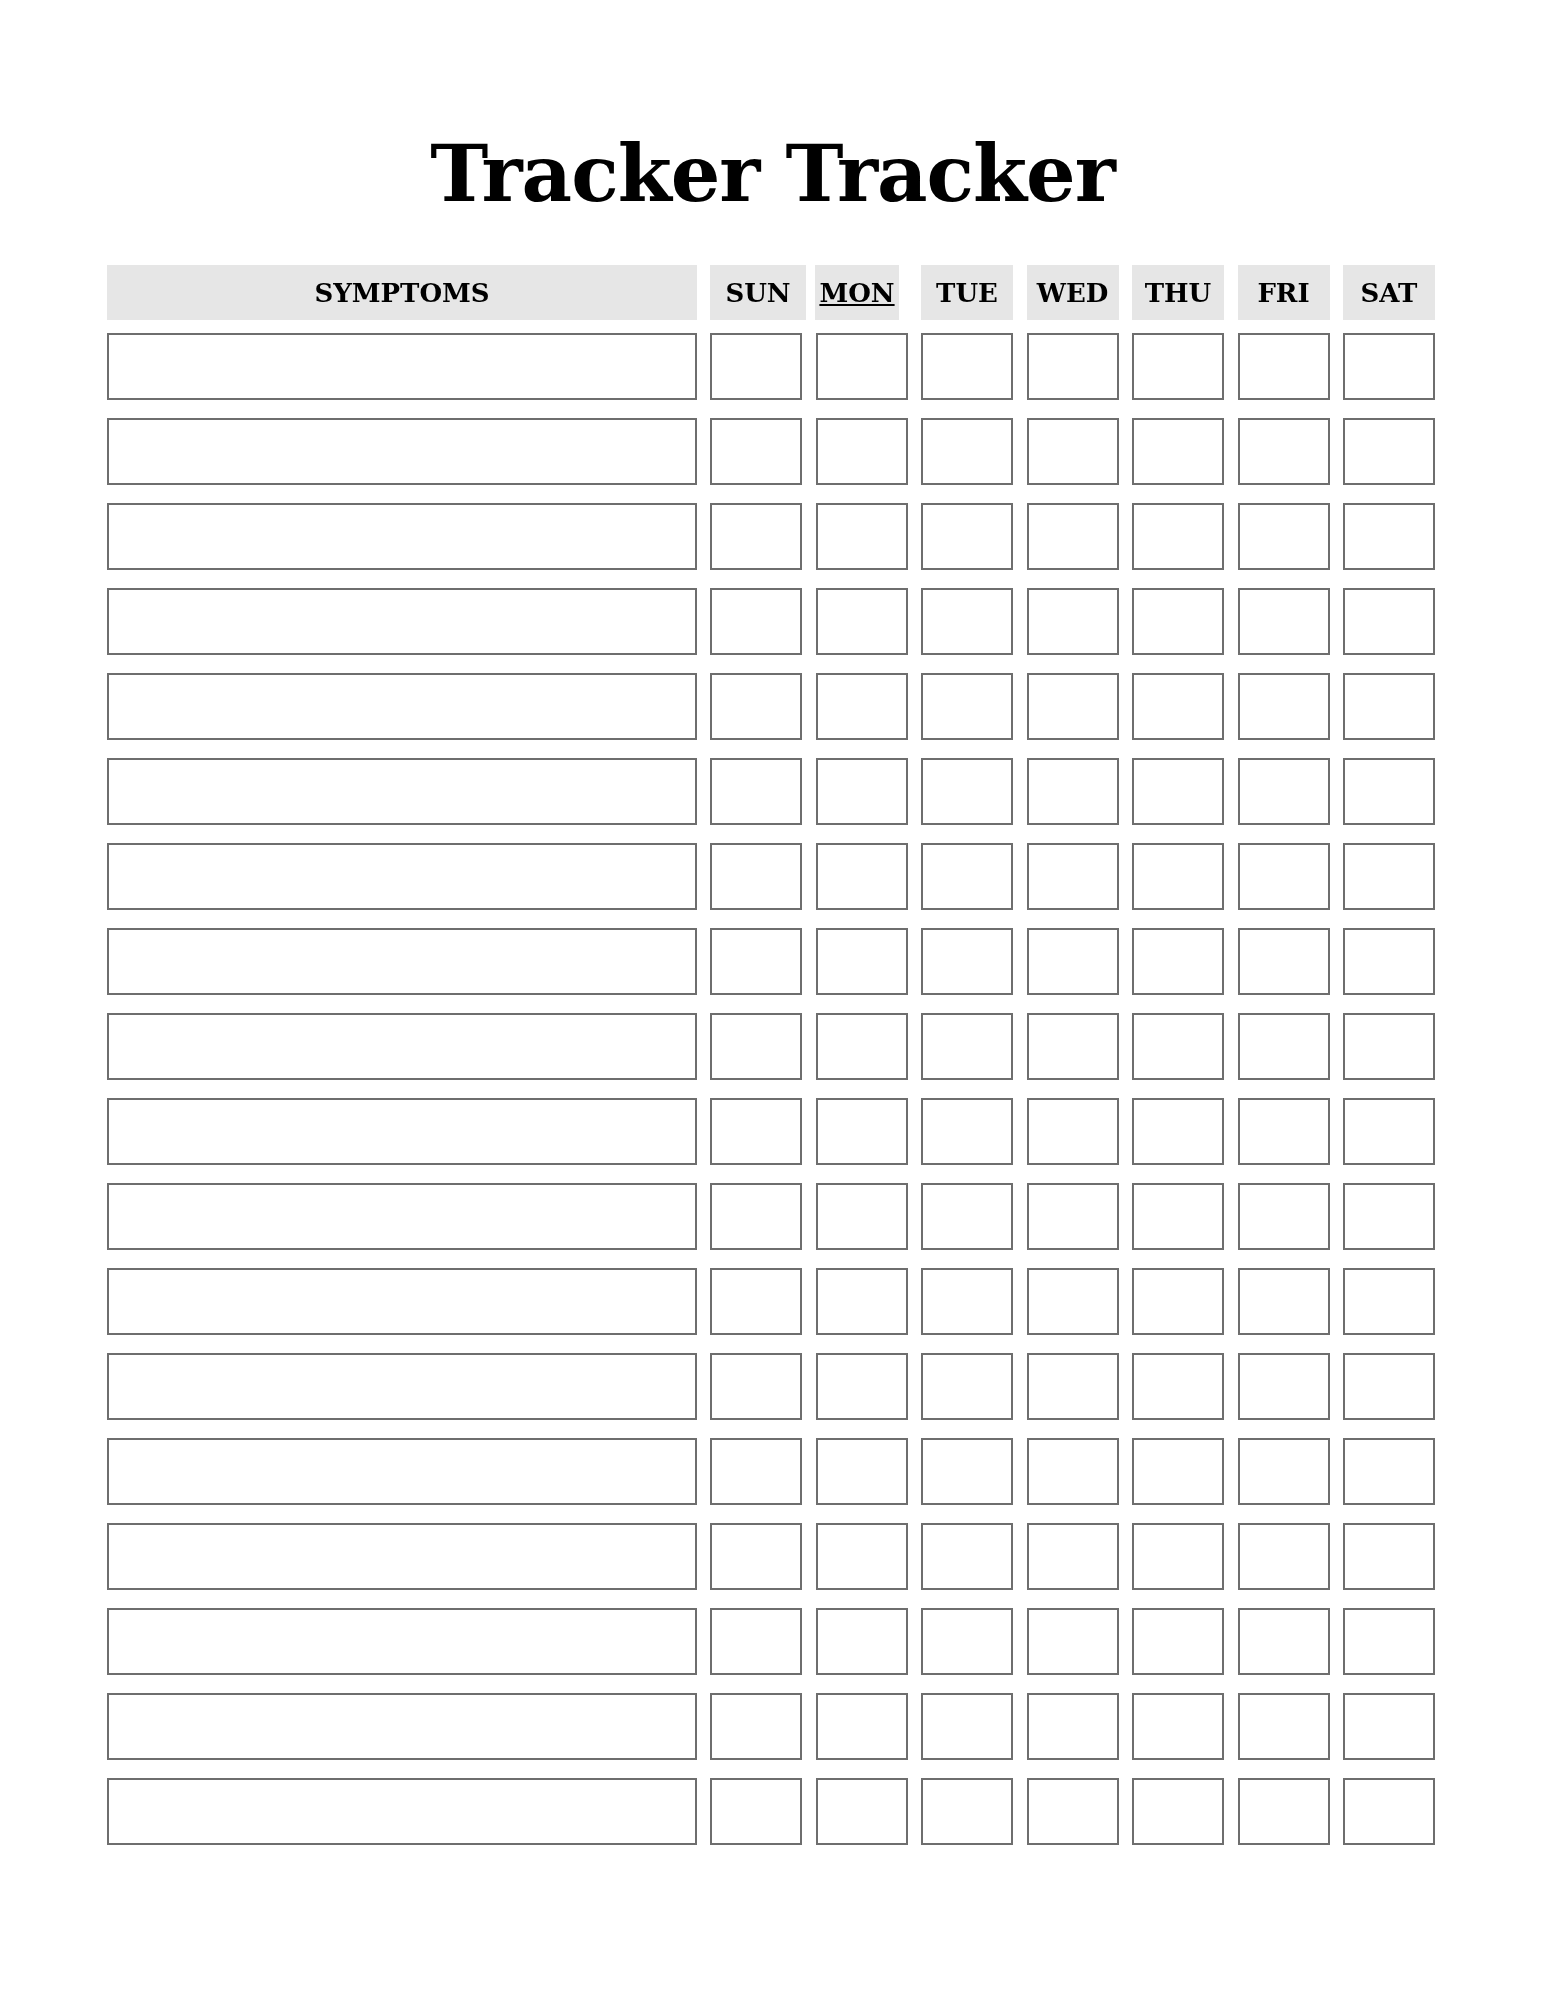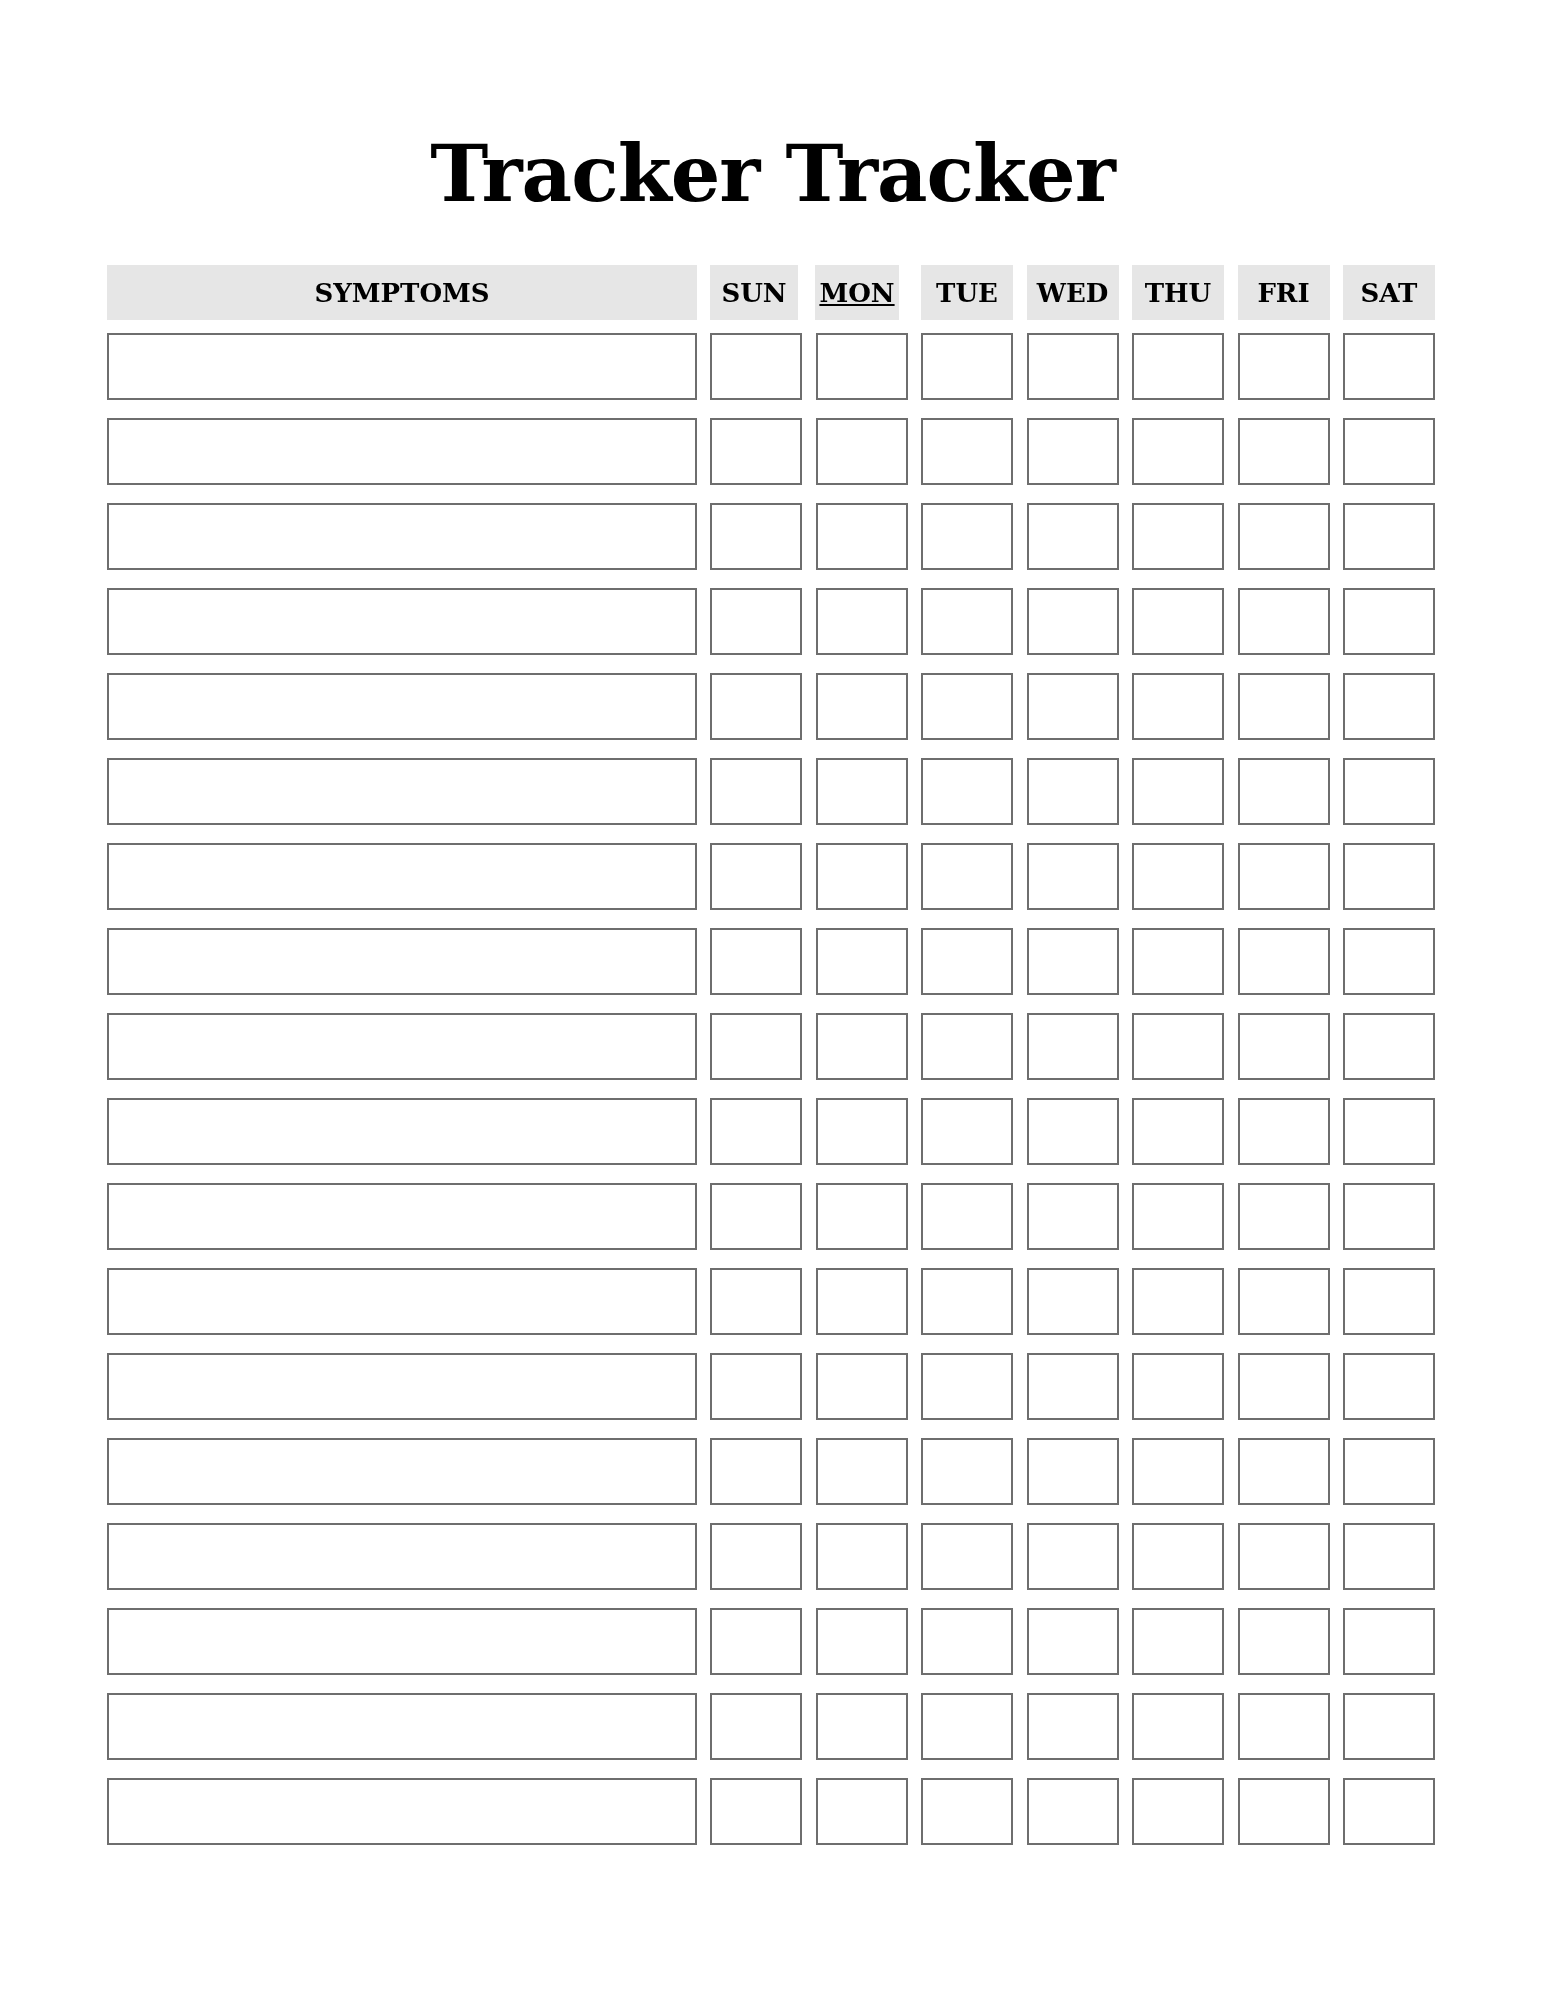--- a/index.html
+++ b/index.html
@@ -8,21 +8,21 @@
   .hdr{position:absolute;top:265px;height:55px;background:#e6e6e6;display:flex;align-items:center;justify-content:center;font-weight:bold;font-size:26px;color:#000;}
   .cell{position:absolute;box-sizing:border-box;border:2px solid #6e6e6e;background:#fff;height:67px;}
 </style>
 </head>
 <body>
 
 <div class="title">Tracker Tracker</div>
 
 <div class="hdr" style="left:107px;width:590px;">SYMPTOMS</div>
 <div id="dayhdrs">
-    <div class="hdr" style="left: 710px; width: 88px;">SUN</div>
+    <div class="hdr" style="left: 710px; width: 96px;">SUN</div>
     <div class="hdr" style="left: 815px; width: 84px; text-decoration: underline;">MON</div>
     <div class="hdr" style="left: 921px; width: 92px;">TUE</div>
     <div class="hdr" style="left: 1026.5px; width: 92px;">WED</div>
     <div class="hdr" style="left: 1132px; width: 92px;">THU</div>
     <div class="hdr" style="left: 1237.5px; width: 92px;">FRI</div>
     <div class="hdr" style="left: 1343px; width: 92px;">SAT</div>
   </div>
 <div id="grid">
     <div class="cell" style="left: 107px; width: 590px; top: 333px;"></div>
     <div class="cell" style="left: 710px; width: 92px; top: 333px;"></div>

